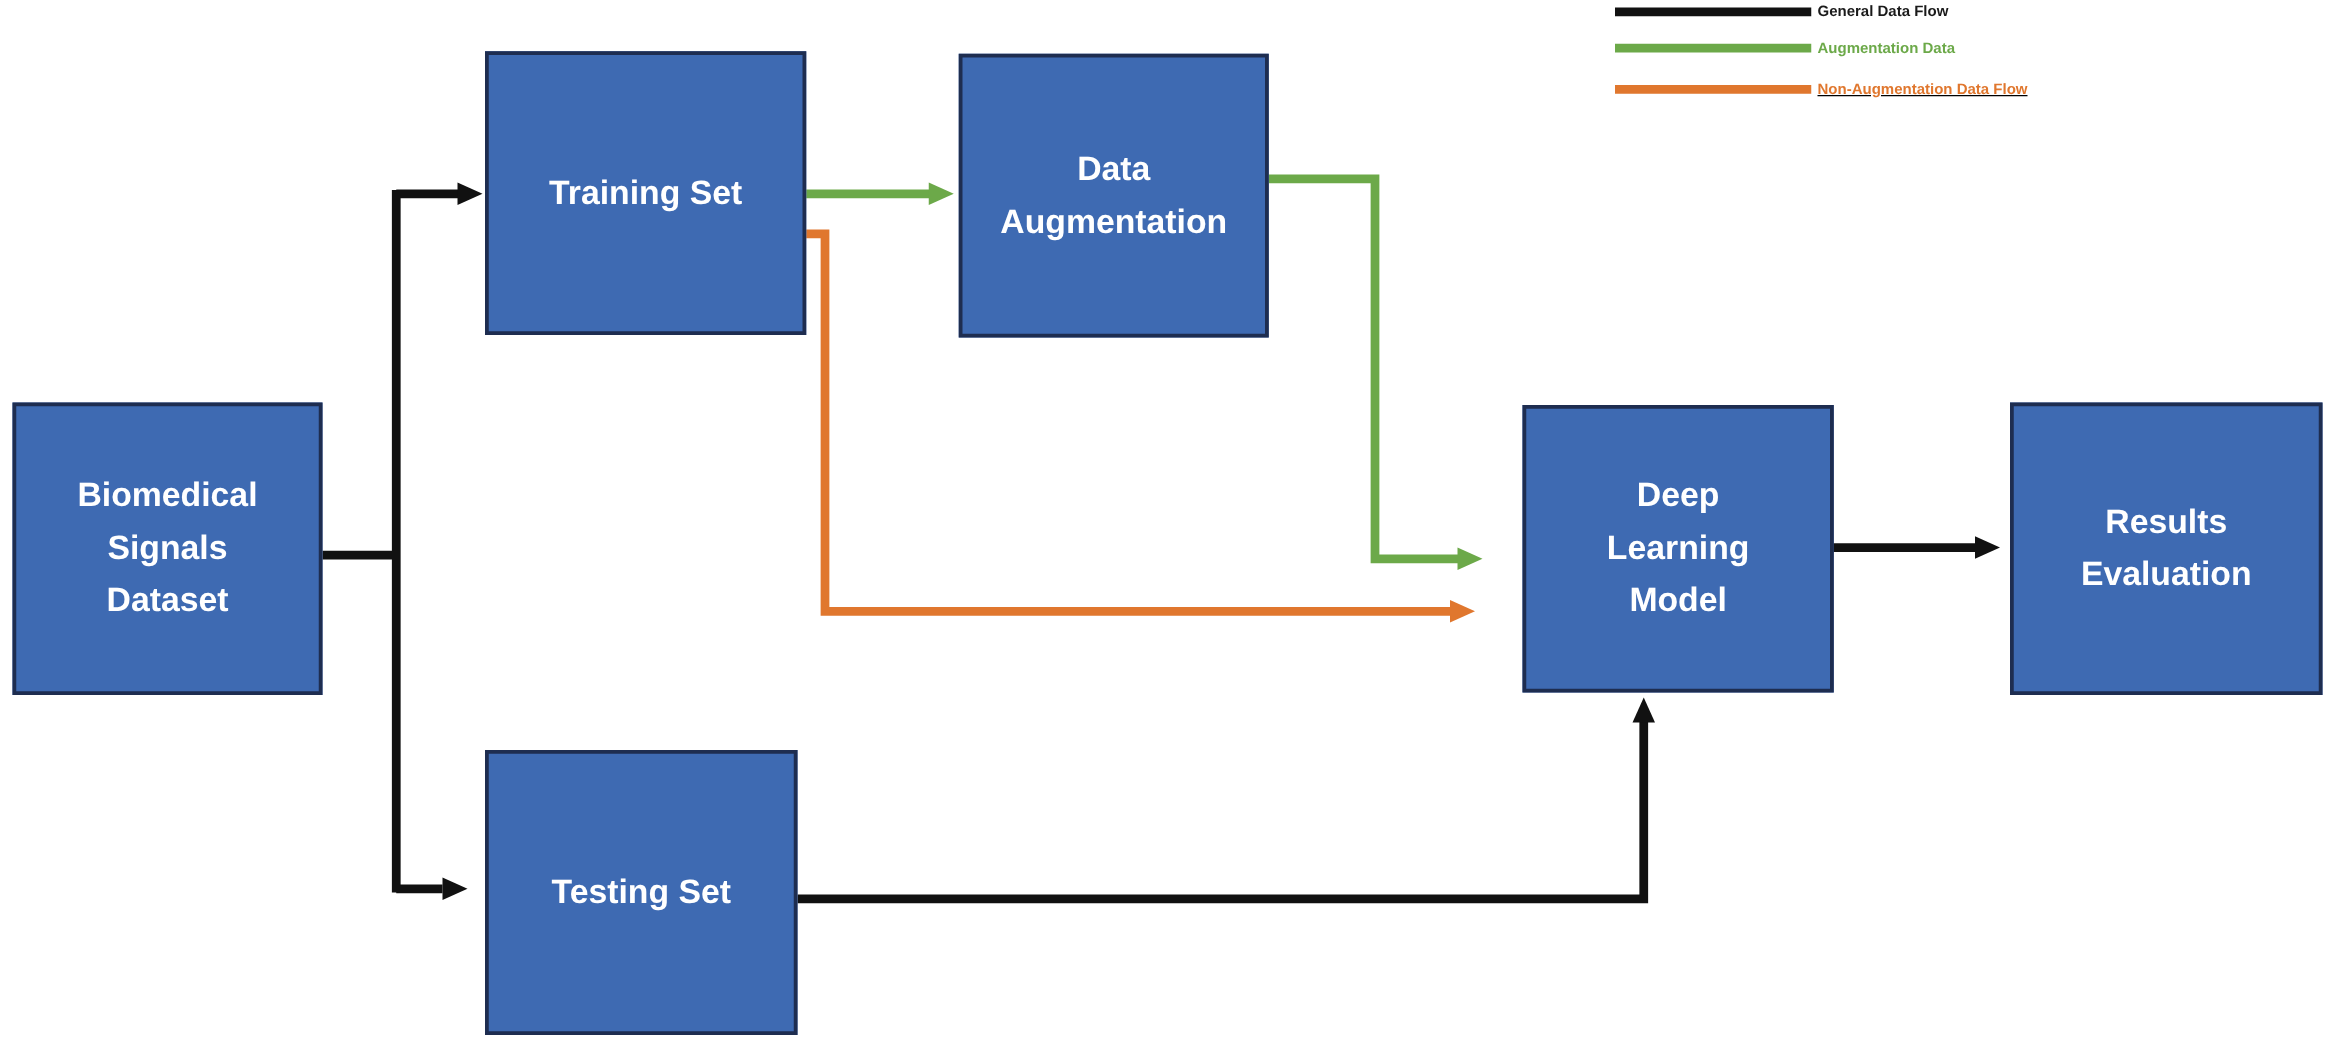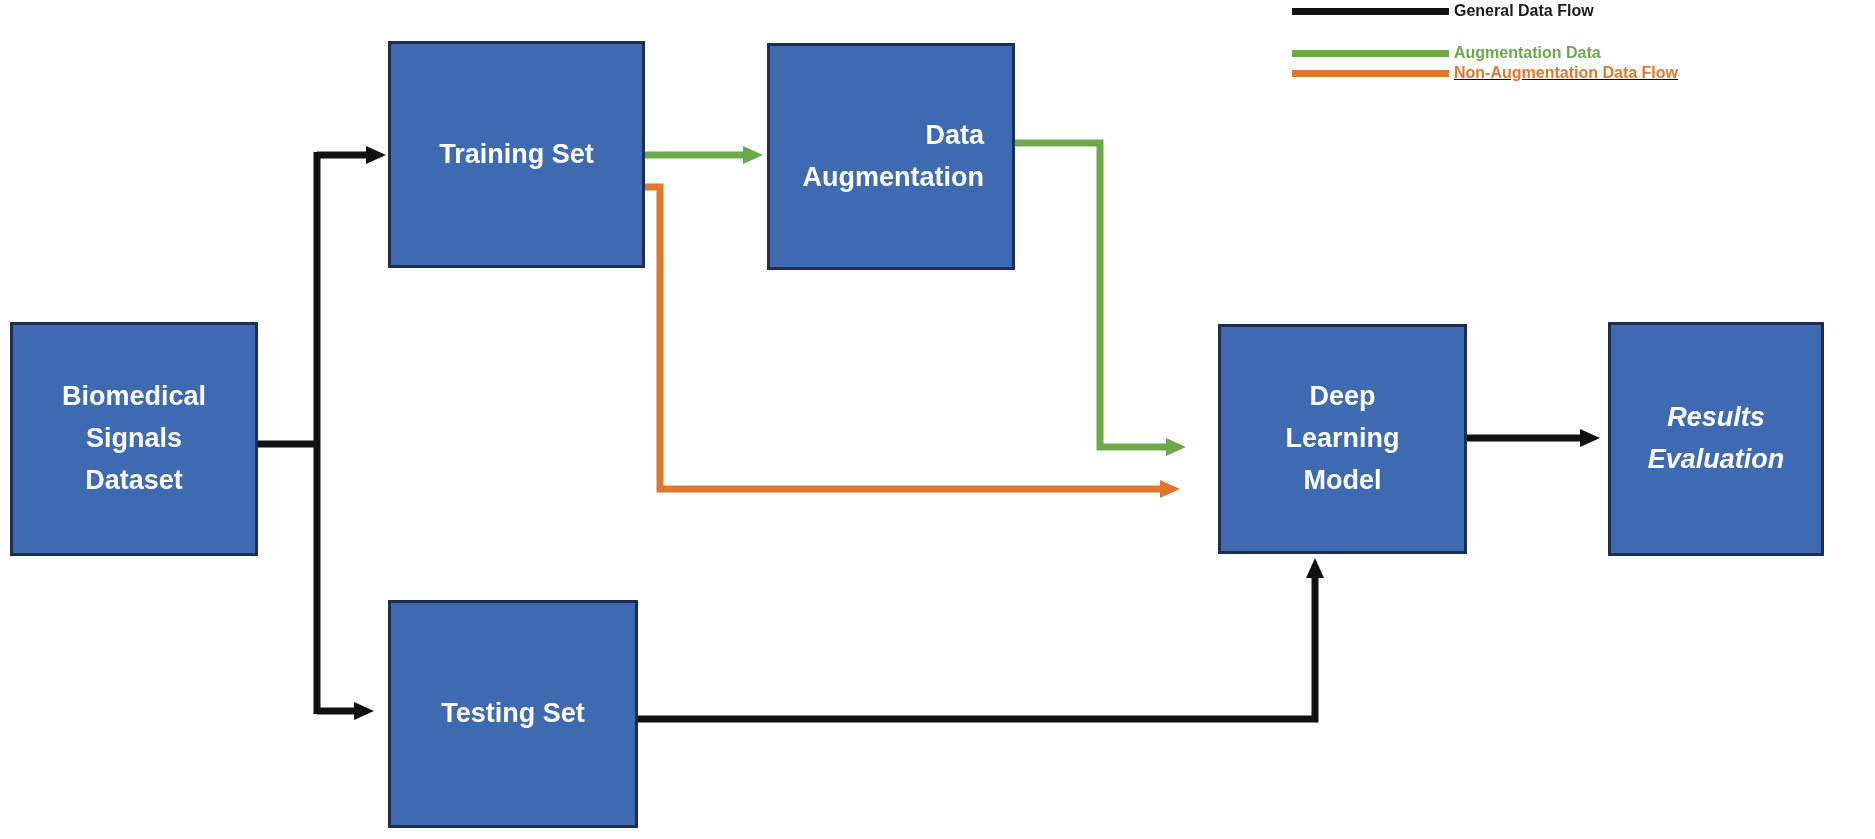--- a/index.html
+++ b/index.html
@@ -27,35 +27,35 @@
     display:flex;align-items:center;justify-content:center;
     text-align:center;
     color:var(--node-text);
     font-weight:bold;
     font-size:27px;
     line-height:1.55;
     padding:0 28px;
   }
   .node-biomedical{left:10px;top:322px;width:248px;height:234px;}
   .node-training{left:388px;top:41px;width:257px;height:227px;}
-  .node-augmentation{left:767px;top:43px;width:248px;height:227px;text-align:right;}
+  .node-augmentation{left:767px;top:43px;width:248px;height:227px;}
   .node-deep{left:1189px;top:324px;width:249px;height:230px;margin-left:29px;}
-  .node-results{left:1608px;top:322px;width:216px;height:234px;font-style:italic;}
+  .node-results{left:1608px;top:322px;width:250px;height:234px;}
   .node-testing{left:388px;top:600px;width:250px;height:228px;}
 
   .legend{position:absolute;left:1292px;top:0;}
   .legend-item{
     position:absolute;left:0;
     display:flex;align-items:center;
     white-space:nowrap;
   }
   .legend-item .swatch{width:157px;height:7px;margin-right:5px;flex:0 0 auto;}
-  .legend-item .lg-label{font-size:16px;font-weight:600;}
+  .legend-item .lg-label{font-size:12px;font-weight:600;}
   .li-0{top:2px;}
-  .li-1{top:44px;}
+  .li-1{top:31px;}
   .li-2{top:64px;text-decoration:underline;}
   .sw-general{background:var(--flow-general);}
   .sw-aug{background:var(--flow-augmentation);}
   .sw-nonaug{background:var(--flow-non-augmentation);}
   .lg-general{color:var(--legend-general-text);}
   .lg-aug{color:var(--flow-augmentation);}
   .lg-nonaug{color:var(--flow-non-augmentation);}
 </style>
 </head>
 <body>

